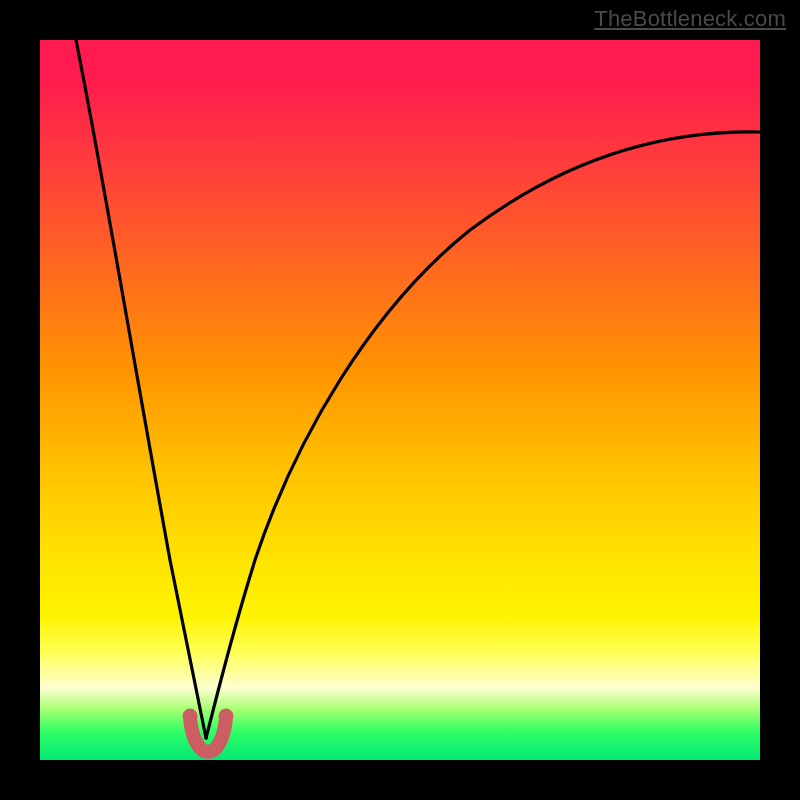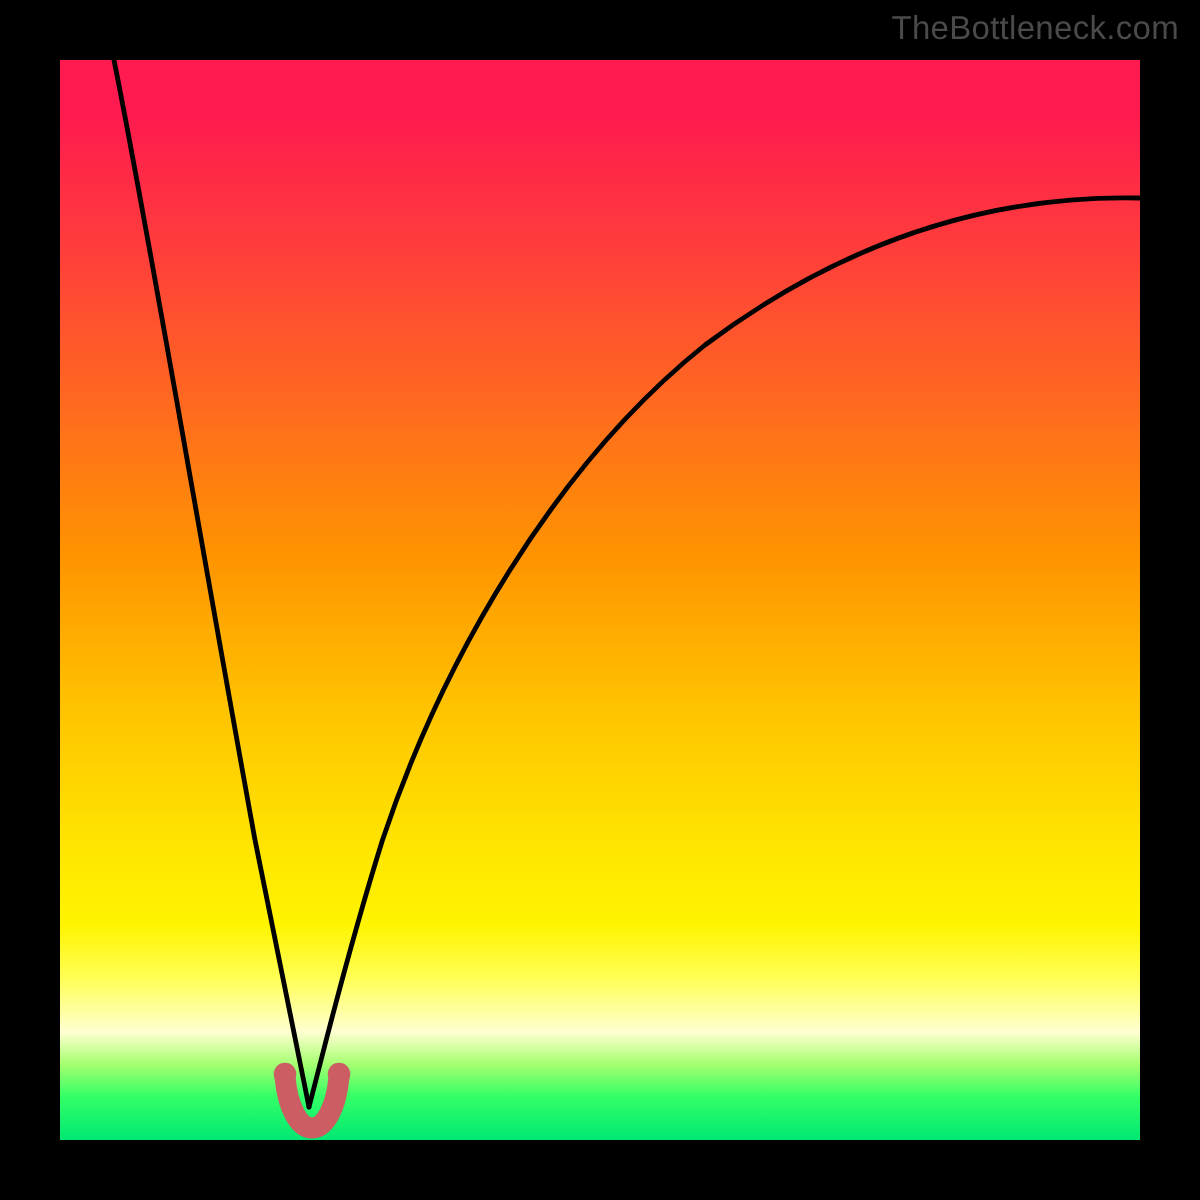--- a/index.html
+++ b/index.html
@@ -43,20 +43,21 @@
     );
   }
   .watermark {
     position: absolute;
     top: 6px;
     right: 14px;
     color: #4a4a4a;
     font-size: 22px;
     font-weight: 400;
     letter-spacing: 0.2px;
+    text-decoration: underline;
   }
   svg.curves {
     position: absolute;
     left: 0;
     top: 0;
     width: 720px;
     height: 720px;
   }
 </style>
 </head>

